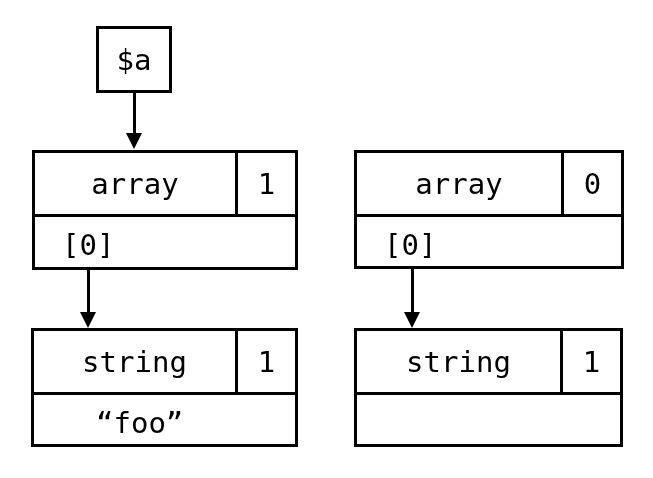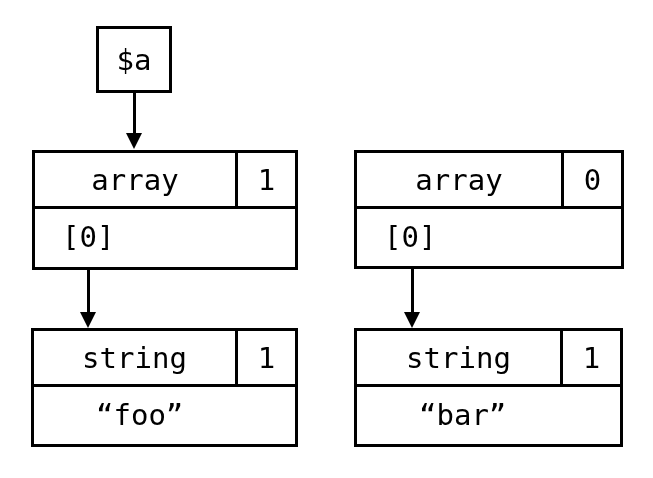--- a/index.html
+++ b/index.html
@@ -23,21 +23,21 @@
     display: flex; align-items: center; justify-content: center;
     font-size: 29px;
   }
   .node { padding: 0; }
   .node-array-left  { left: 32px;  top: 150px; width: 266px; height: 120px; }
   .node-string-left { left: 31px;  top: 328px; width: 267px; height: 119px; }
   .node-array-right { left: 354px; top: 150px; width: 270px; height: 119px; }
   .node-string-right{ left: 354px; top: 328px; width: 269px; height: 119px; }
   .row-top {
     display: flex;
-    height: 56px;
+    height: 64px;
     border-bottom: 3px solid #000000;
   }
   .type-cell {
     flex: 1;
     display: flex; align-items: center; justify-content: center;
     border-right: 3px solid #000000;
     font-size: 29px;
   }
   .ref-cell {
     width: 57px;
@@ -135,18 +135,15 @@
 
   <div class="box node node-string-right">
     <div class="row-top">
       <div class="type-cell">
         <span>string</span>
       </div>
       <div class="ref-cell">
         <span>1</span>
       </div>
     </div>
-    <div class="row-bottom value-row">
-      <span>“bar”</span>
-    </div>
   </div>
 
 </div>
 
 </body></html>

